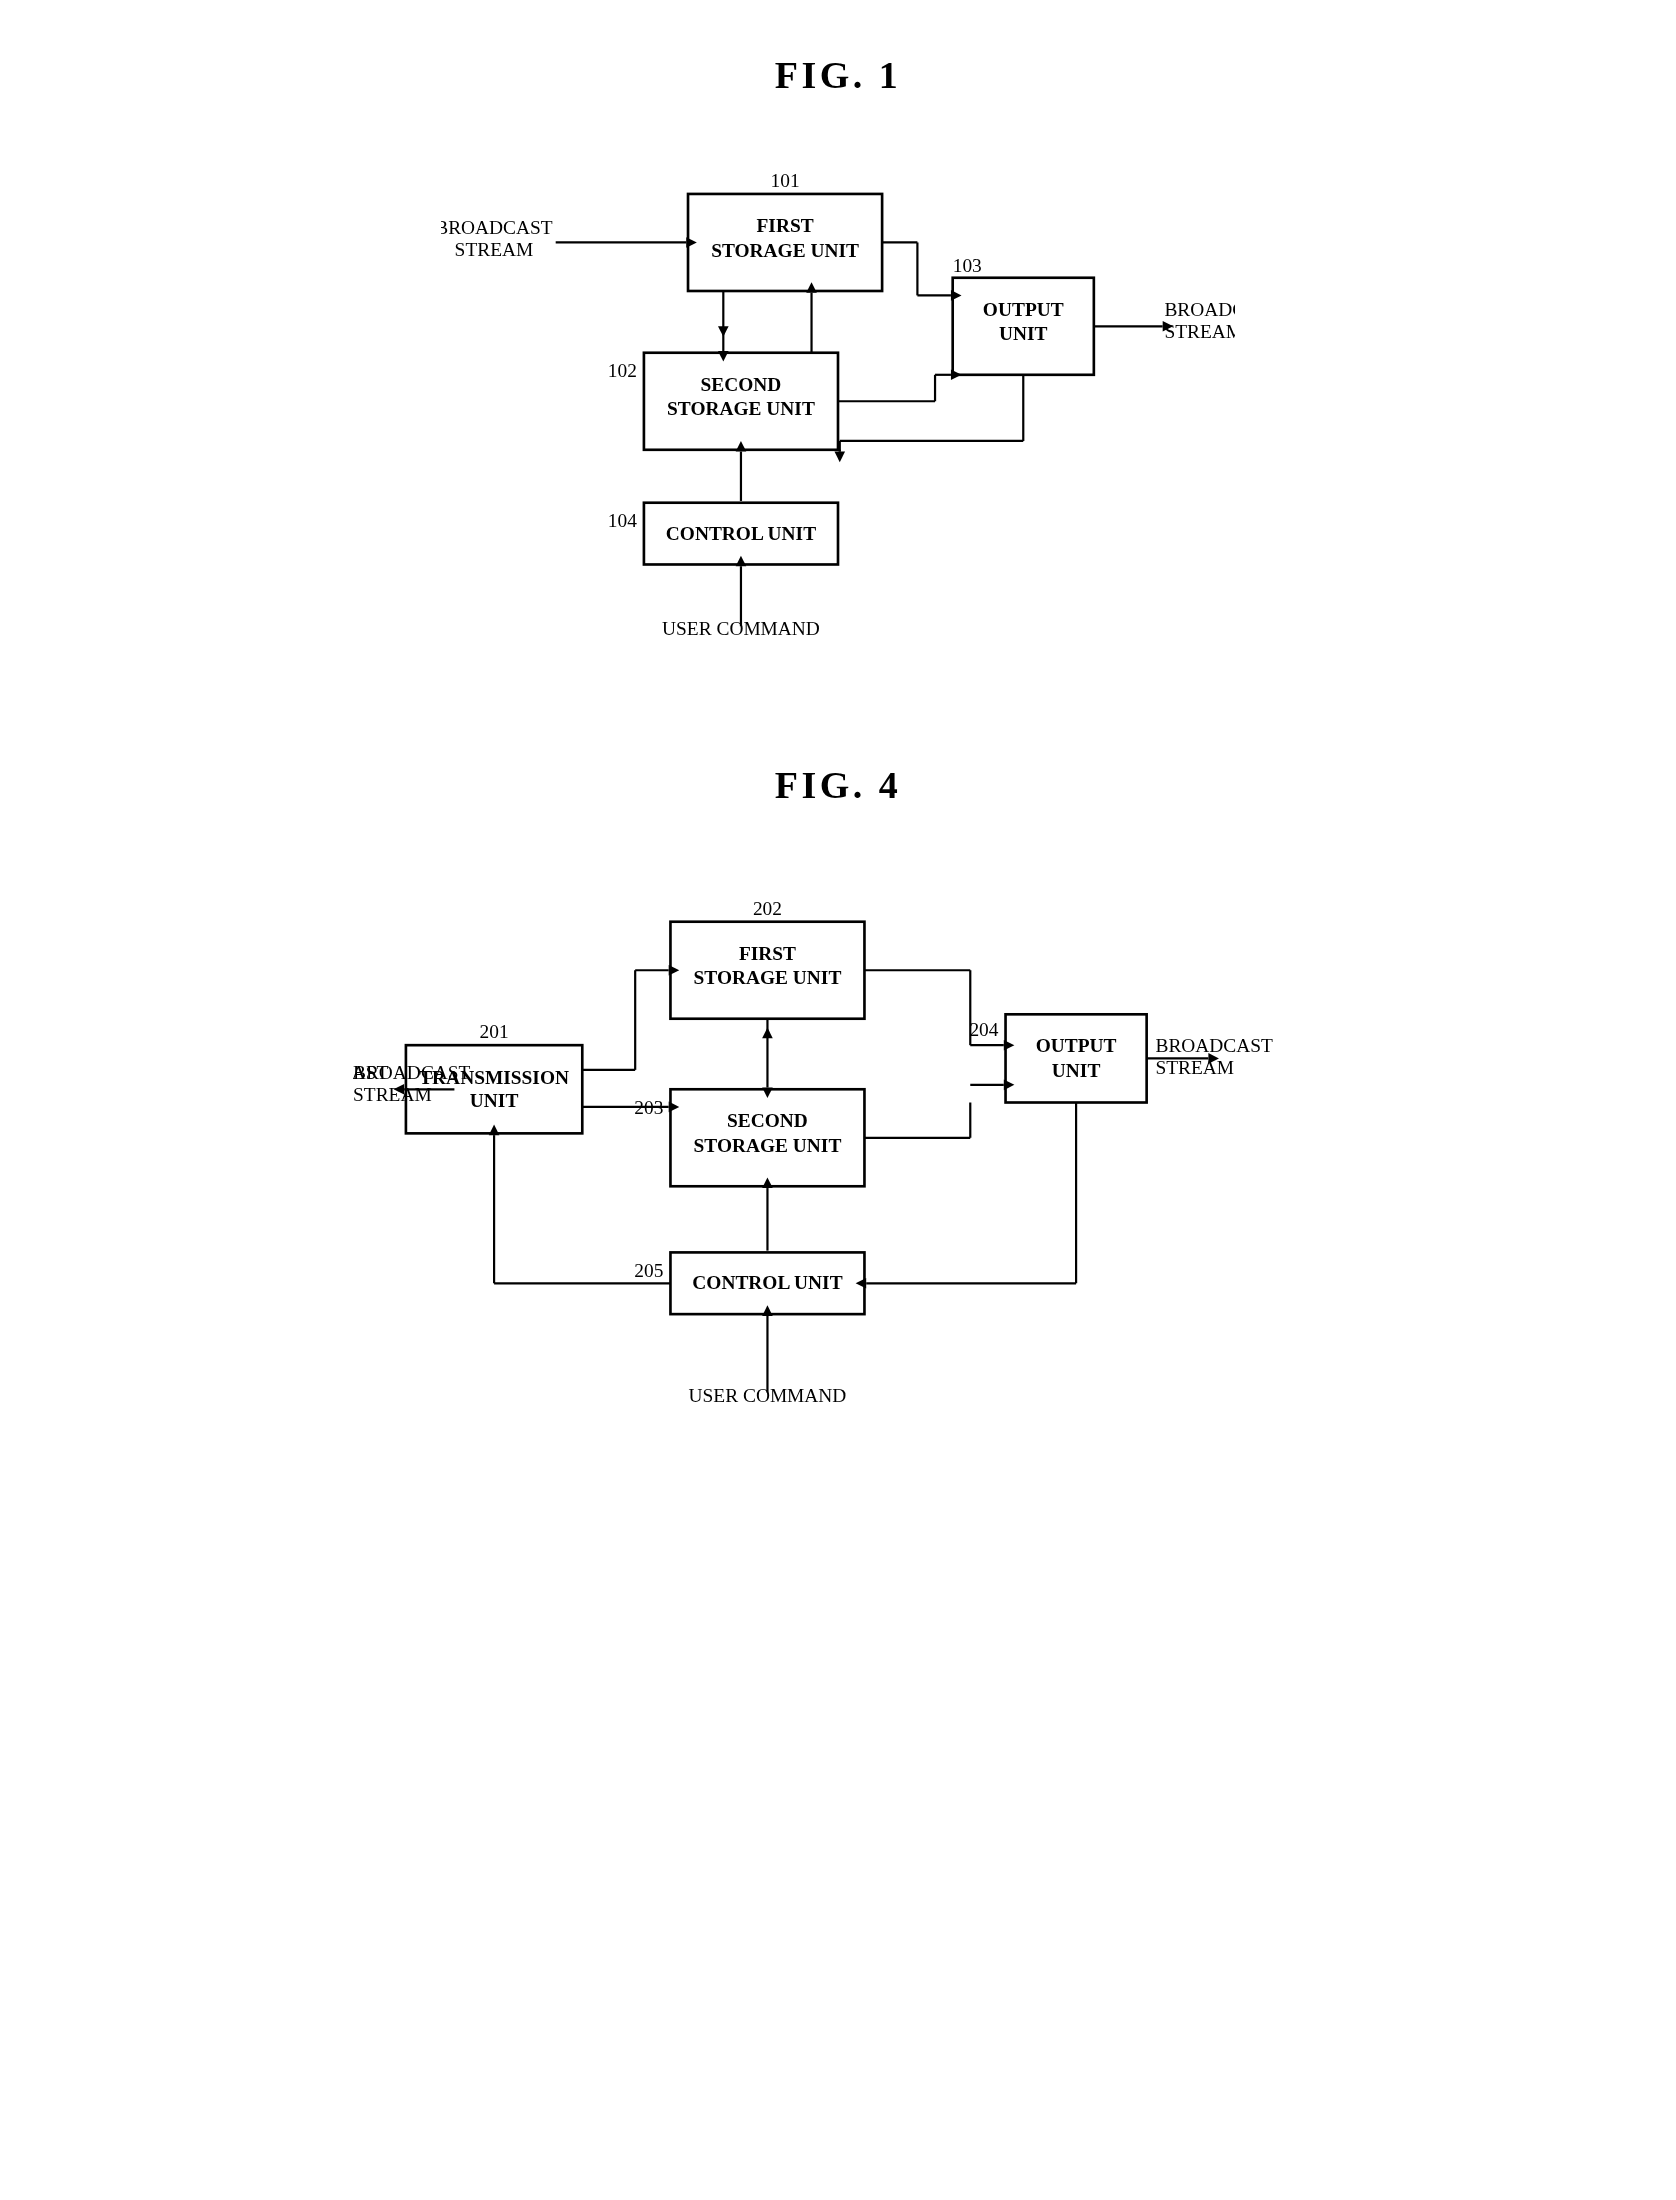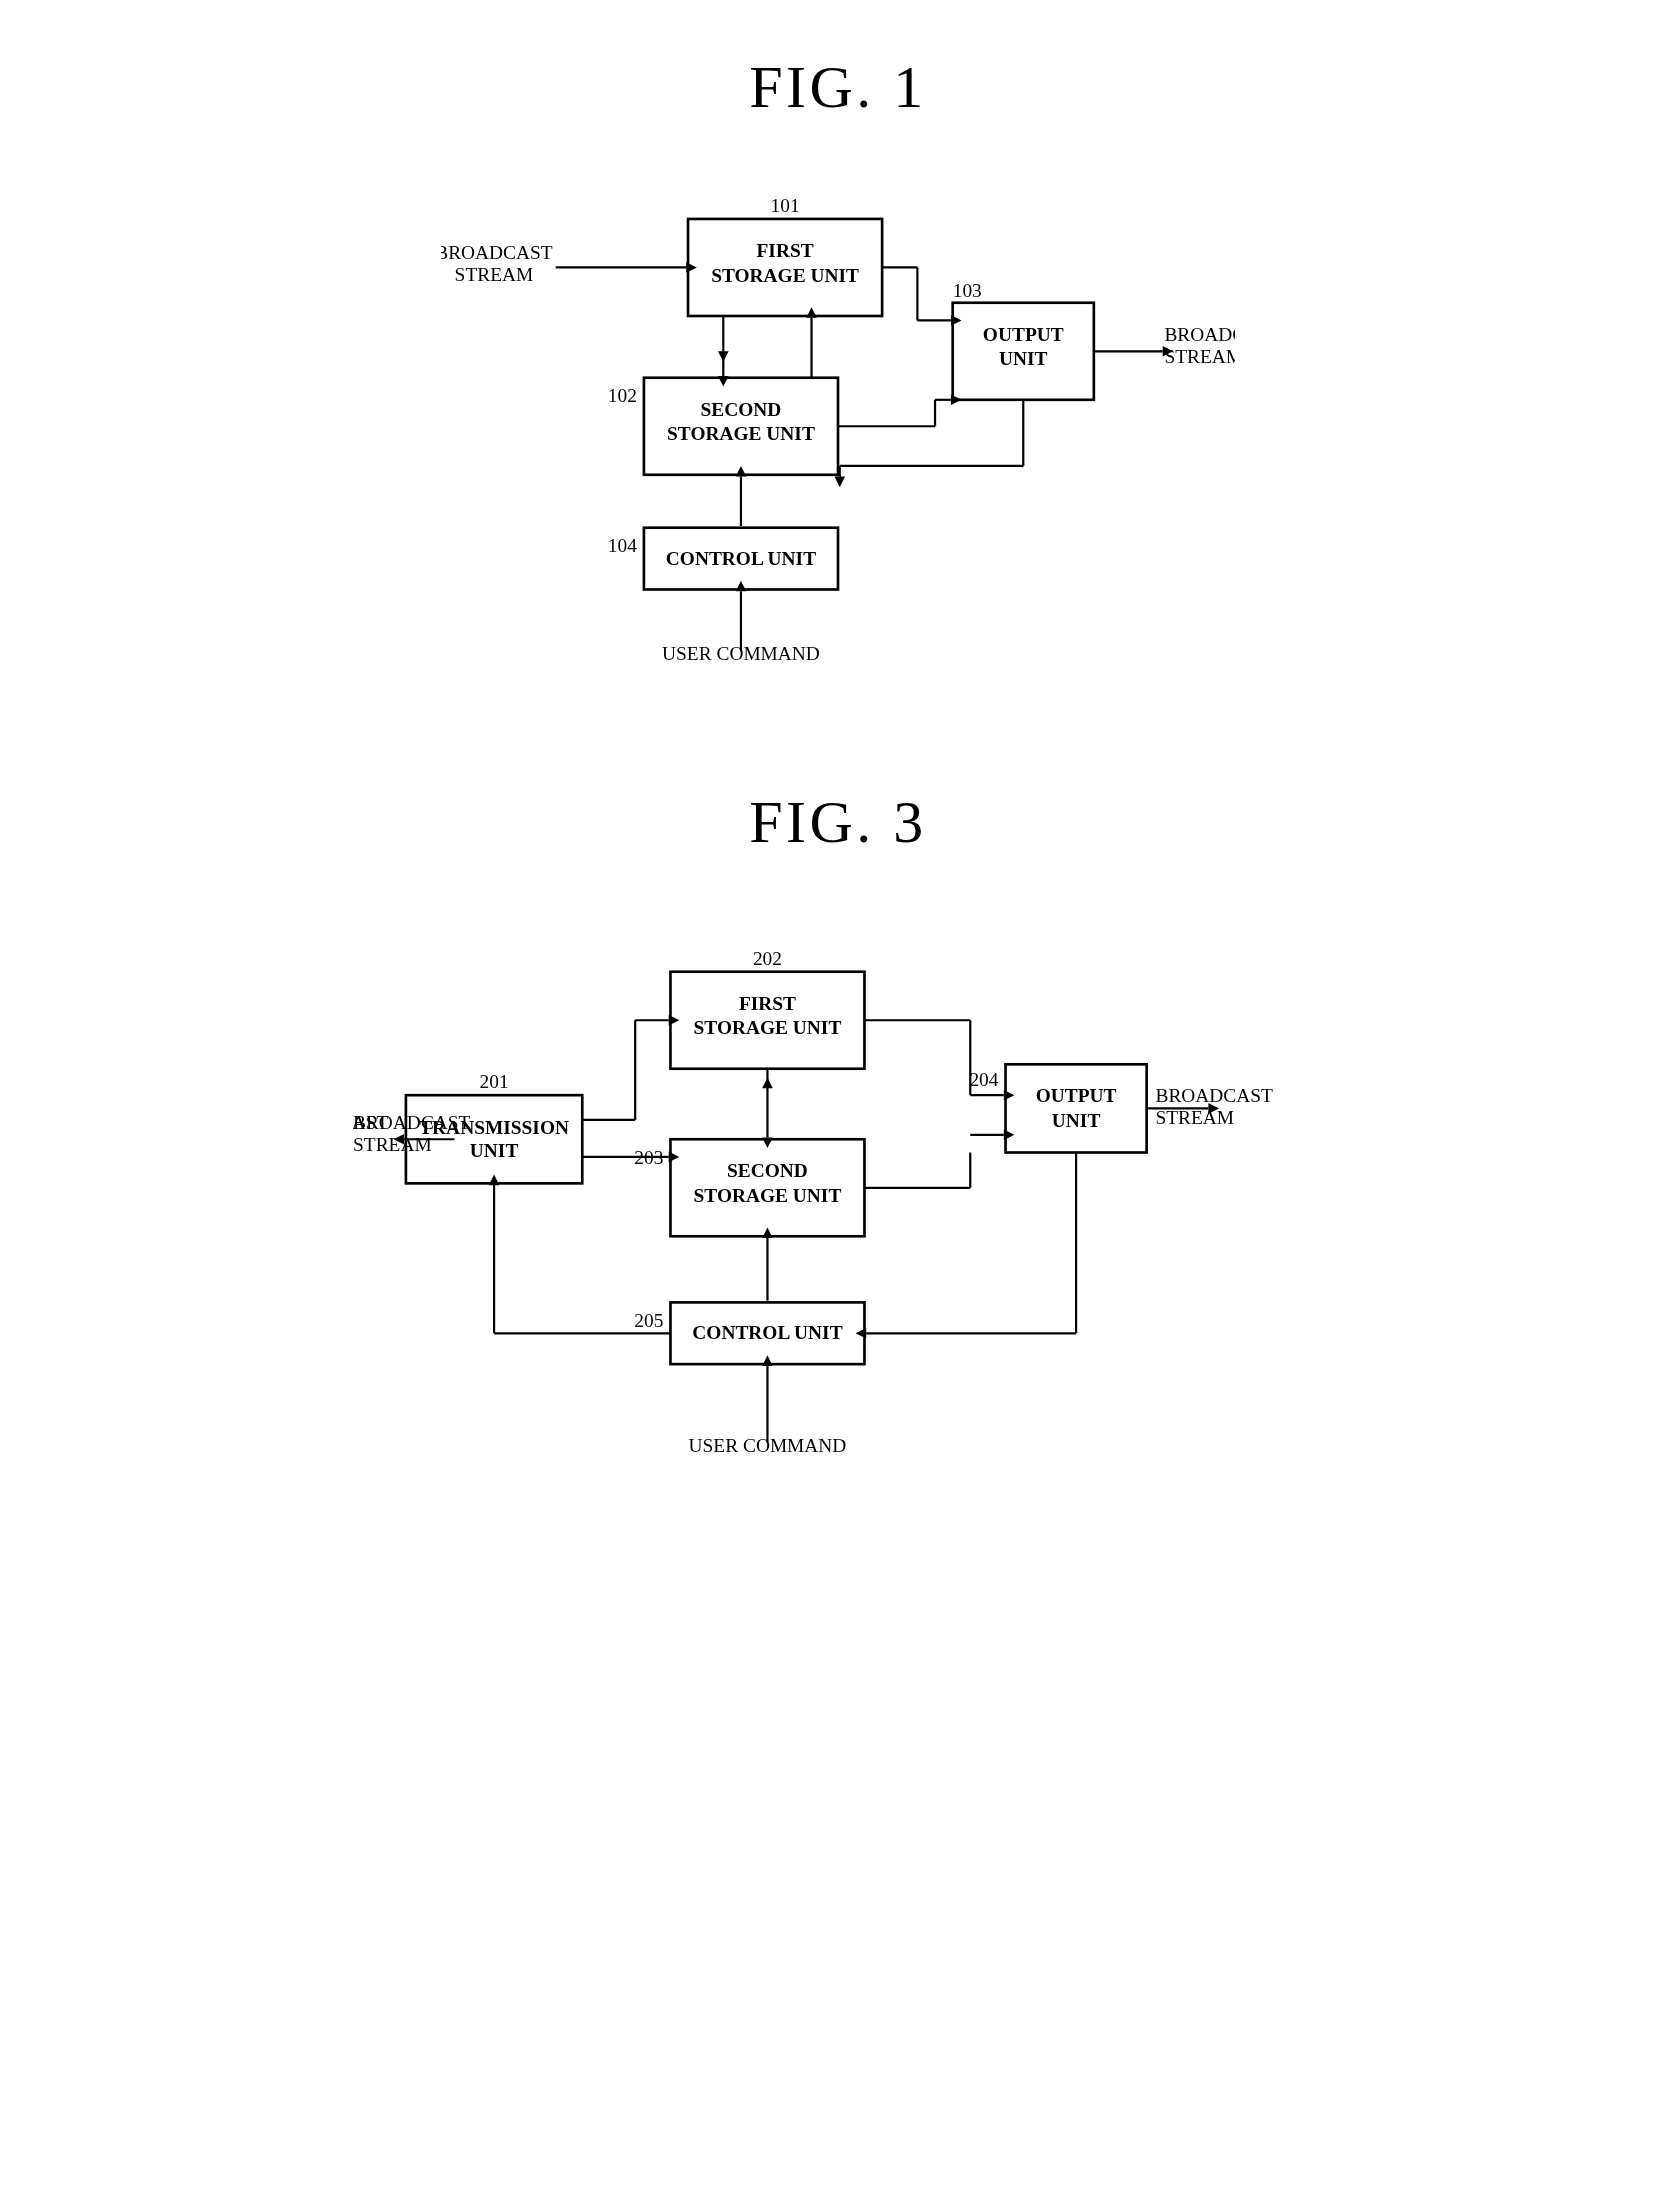--- a/index.html
+++ b/index.html
@@ -20,22 +20,22 @@
       padding-top: 53px;
     }
     .fig-section {
       width: 100%;
       display: flex;
       flex-direction: column;
       align-items: center;
       margin-bottom: 71px;
     }
     .fig-title {
-      font-size: 60px;
-      font-weight: normal;
+      font-size: 38px;
+      font-weight: bold;
       margin-bottom: 44px;
       letter-spacing: 3.5px;
     }
     .diagram {
       position: relative;
     }
     
     svg text {
       font-family: 'Times New Roman', Times, serif;
       font-size: 22px;
@@ -113,21 +113,21 @@
         <line x1="340" y1="550" x2="340" y2="482" stroke="black" stroke-width="2.5"></line>
         <polygon points="334,482 340,470 346,482" fill="black"></polygon>
 
         <polygon points="314,210 320,222 326,210" fill="black"></polygon>
 
       </svg>
     </div>
   </div>
 
   <div class="fig-section">
-    <div class="fig-title">FIG.  3</div>
+    <div class="fig-title">FIG.  4</div>
     <div class="diagram">
       <svg width="970" height="600" viewBox="0 0 1100 680">
 
         <rect x="60" y="220" width="200" height="100" fill="white" stroke="black" stroke-width="3"></rect>
         <text x="160" y="264" text-anchor="middle" font-size="22" font-weight="bold">TRANSMISSION</text>
         <text x="160" y="290" text-anchor="middle" font-size="22" font-weight="bold">UNIT</text>
 
         <rect x="360" y="80" width="220" height="110" fill="white" stroke="black" stroke-width="3"></rect>
         <text x="470" y="123" text-anchor="middle" font-size="24" font-weight="bold">FIRST</text>
         <text x="470" y="151" text-anchor="middle" font-size="24" font-weight="bold">STORAGE UNIT</text>

